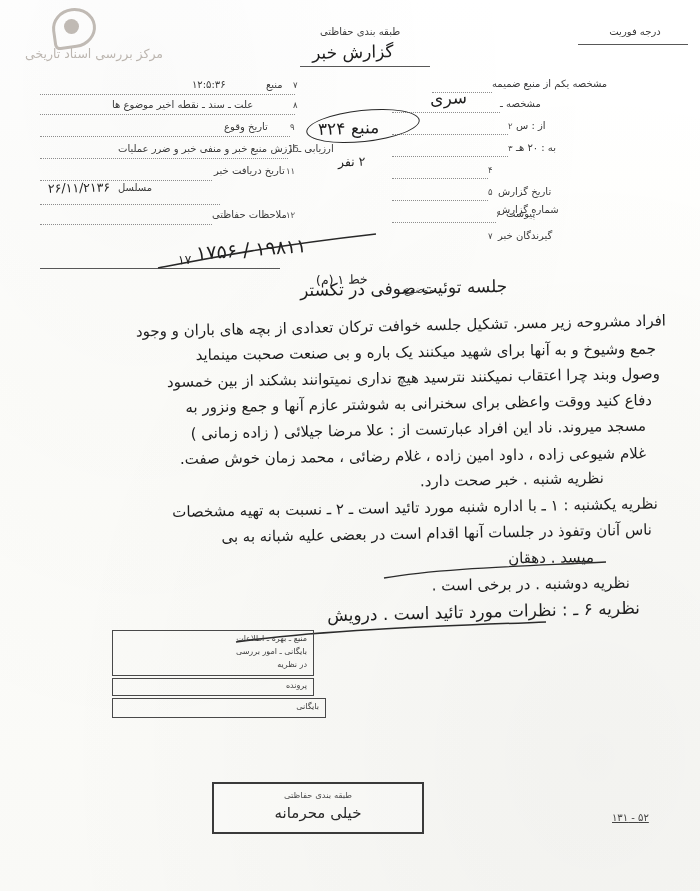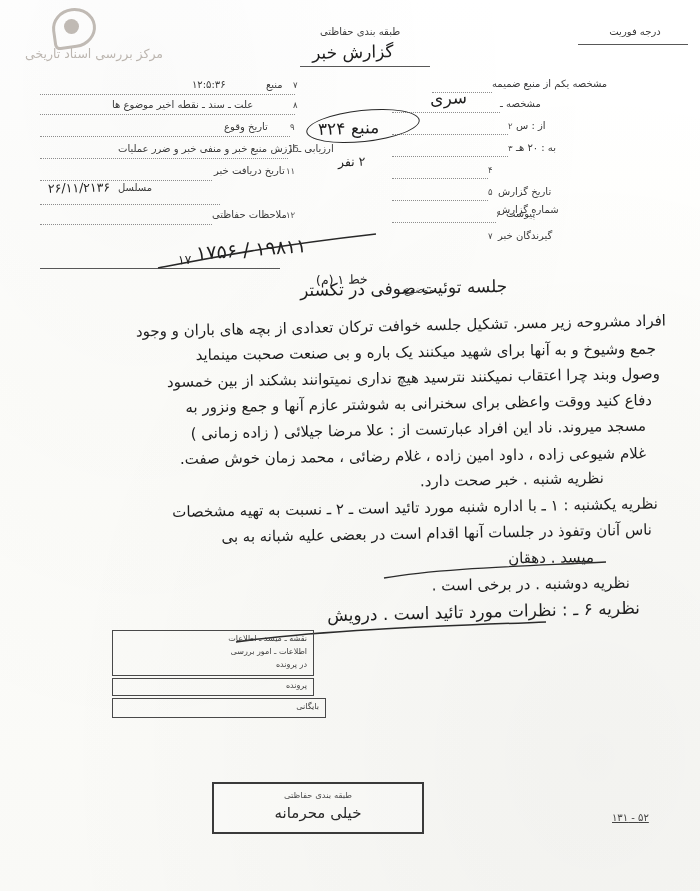--- a/index.html
+++ b/index.html
@@ -283,23 +283,23 @@
   <div class="ink hand hand-lg ink-strong" style="top:604px; left:120px; width:520px; text-align:right; white-space:normal; transform:rotate(-1.4deg);">نظریه ۶ ـ : نظرات مورد تائید است . درویش</div>
 
   <svg class="sig-stroke" style="top:560px; left:380px; width:230px; height:26px;" viewBox="0 0 230 26">
     <path d="M4 18 C 60 8, 150 6, 226 2" stroke="#2d2d2d" stroke-width="1.3" fill="none"></path>
   </svg>
   <svg class="sig-stroke" style="top:618px; left:230px; width:320px; height:30px;" viewBox="0 0 320 30">
     <path d="M6 24 C 90 12, 210 8, 316 4" stroke="#2d2d2d" stroke-width="1.5" fill="none"></path>
   </svg>
 
   <div class="note-block" style="top:630px; left:112px; width:200px; height:44px;">
-    <div class="note-text" style="top:3px; right:6px;">نقشه ـ میسد ـ اطلاعات</div>
-    <div class="note-text" style="top:16px; right:6px;">اطلاعات ـ امور بررسی</div>
-    <div class="note-text" style="top:29px; right:6px;">در پرونده</div>
+    <div class="note-text" style="top:3px; right:6px;">منبع ـ بهره ـ اطلاعات</div>
+    <div class="note-text" style="top:16px; right:6px;">بایگانی ـ امور بررسی</div>
+    <div class="note-text" style="top:29px; right:6px;">در نظریه</div>
   </div>
 
   <div class="note-block" style="top:678px; left:112px; width:200px; height:16px;">
     <div class="note-text" style="top:2px; right:6px;">پرونده</div>
   </div>
 
   <div class="note-block" style="top:698px; left:112px; width:200px; height:18px;padding-left:12px;">
     <div class="note-text" style="top:3px; right:6px;">بایگانی</div>
   </div>
 

